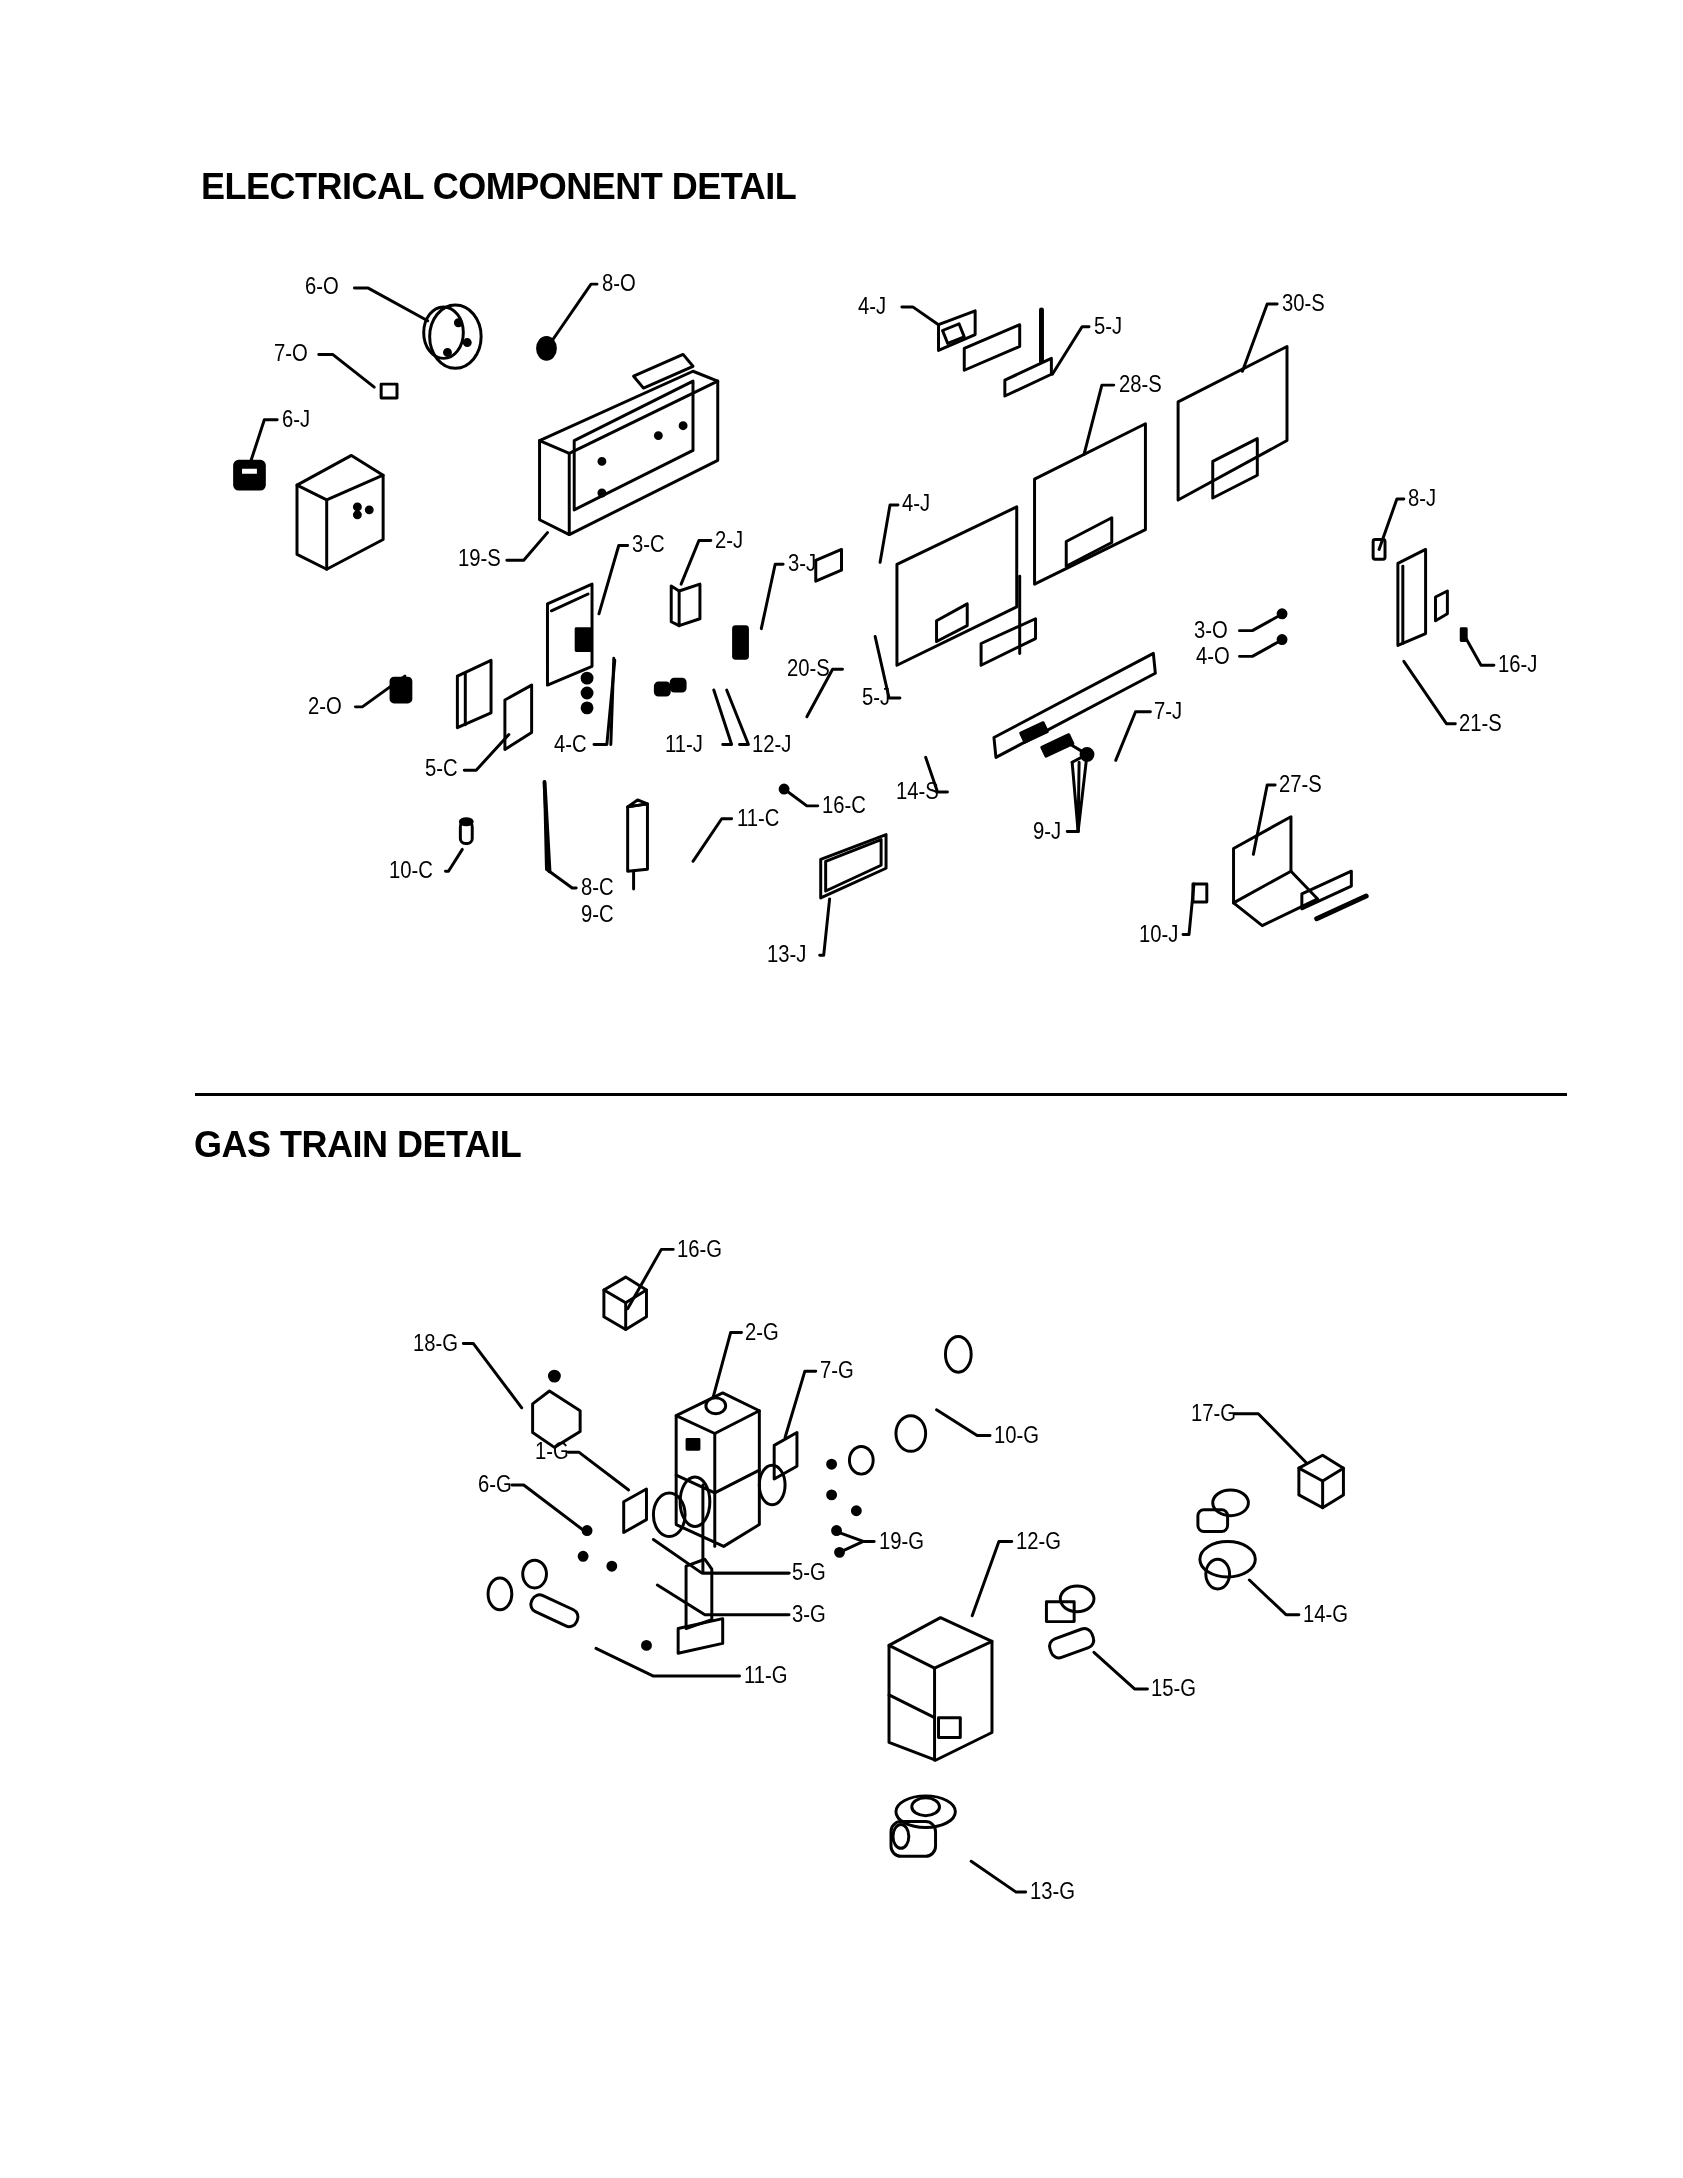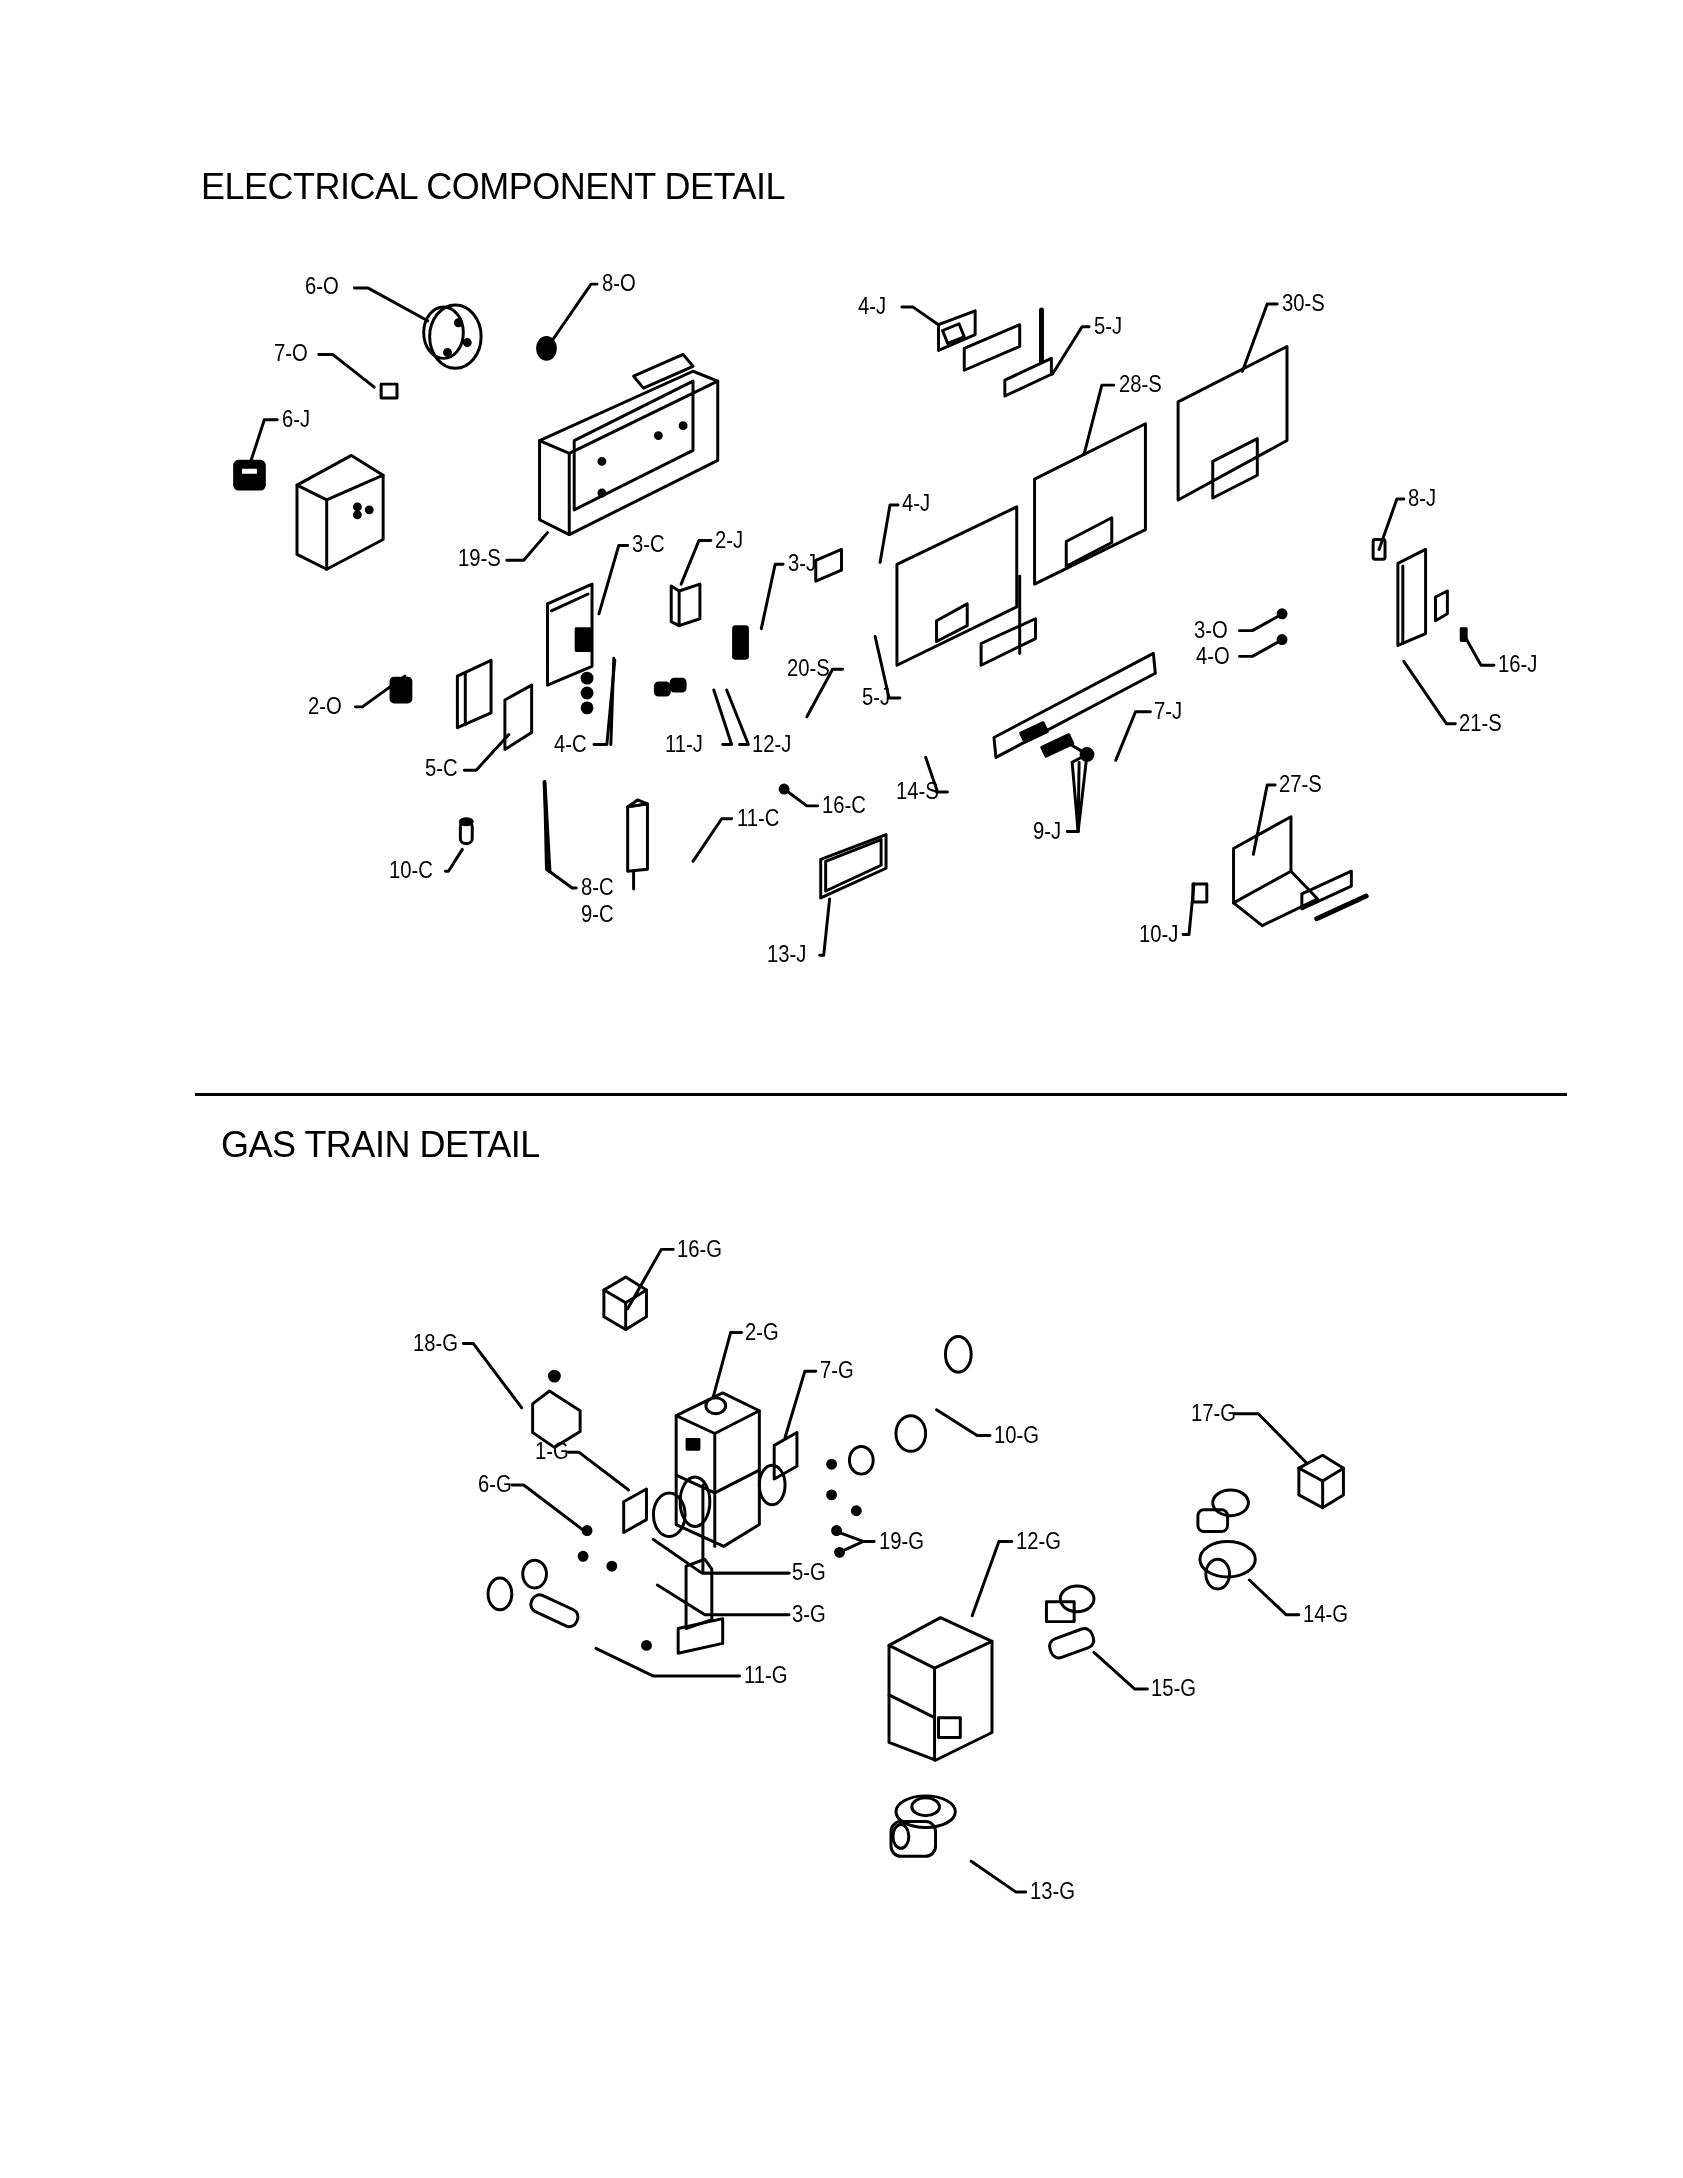--- a/index.html
+++ b/index.html
@@ -1,34 +1,34 @@
 <!DOCTYPE html>
 <html><head>
 <meta charset="utf-8">
 <style>
   html,body{margin:0;padding:0;background:#fff;}
   #page{position:relative;width:1683px;height:2178px;background:#fff;overflow:hidden;font-family:"Liberation Sans",sans-serif;color:#000;}
-  .title{position:absolute;font-weight:normal;font-size:36px;letter-spacing:-0.5px;white-space:nowrap;}
+  .title{position:absolute;font-weight:bold;font-size:36px;letter-spacing:-0.5px;white-space:nowrap;}
   .lbl{position:absolute;font-size:23px;white-space:nowrap;line-height:1;transform:scaleX(0.88);transform-origin:left top;}
   #divider{position:absolute;left:195px;top:1093px;width:1372px;height:3px;background:#000;}
   #art{position:absolute;left:0;top:0;width:1683px;height:2178px;}
   #art *{stroke:#000;fill:none;stroke-width:3;stroke-linejoin:round;stroke-linecap:round;}
   #art .f{fill:#000;}
   #art .w{fill:#fff;}
 </style>
 </head>
 <body>
 
 <div id="page">
 
   <div class="title" style="left:201px;top:166px;">ELECTRICAL COMPONENT DETAIL</div>
 
   <div id="divider"></div>
 
-  <div class="title" style="left:221px;top:1124px;">GAS TRAIN DETAIL</div>
+  <div class="title" style="left:194px;top:1124px;">GAS TRAIN DETAIL</div>
 
   <svg id="art" viewBox="0 0 1700 2200">
 
     <g>
       <polyline points="358,291 372,291 432,324"></polyline>
       <polyline points="603,287 597,287 555,348"></polyline>
       <polyline points="322,358 336,358 378,391"></polyline>
       <polyline points="280,424 267,424 252,470"></polyline>
       <polyline points="512,566 529,566 553,538"></polyline>
       <polyline points="634,551 625,551 605,620"></polyline>

